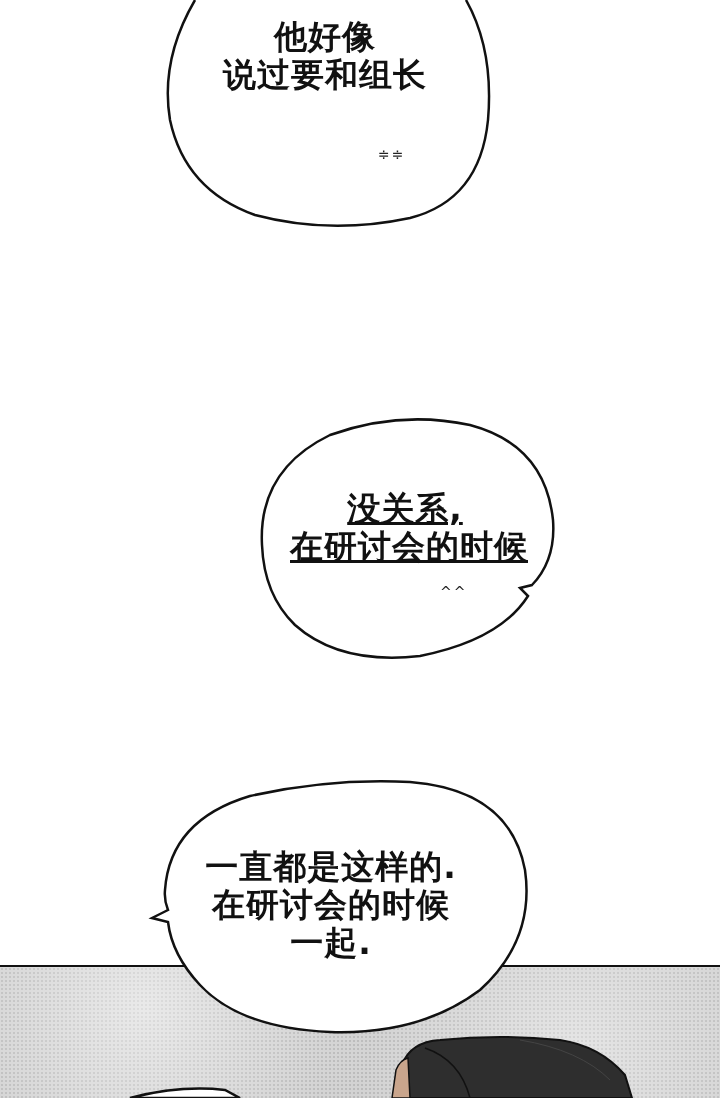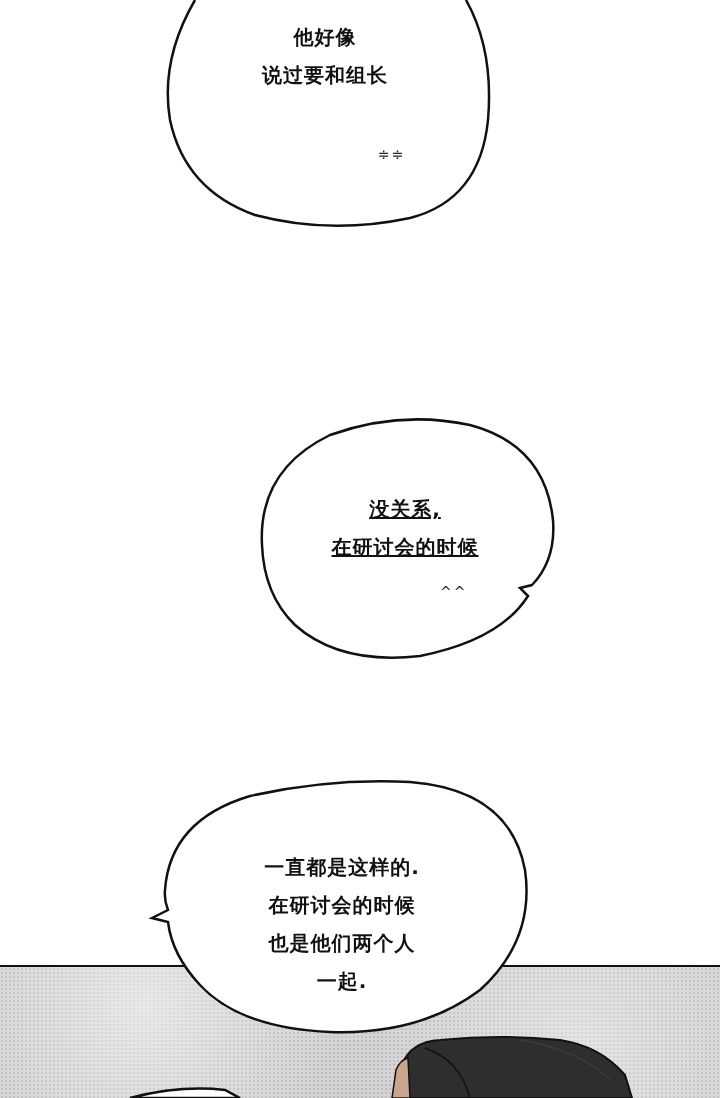--- a/index.html
+++ b/index.html
@@ -15,21 +15,21 @@
     background-color: #cfcfcf;
     background-image:
       radial-gradient(circle at 20% 30%, rgba(255,255,255,0.55) 0, rgba(255,255,255,0) 40%),
       radial-gradient(circle at 80% 60%, rgba(255,255,255,0.45) 0, rgba(255,255,255,0) 45%),
       radial-gradient(#b5b5b5 1px, transparent 1.2px);
     background-size: 100% 100%, 100% 100%, 4px 4px;
   }
   svg.bubbles { position: absolute; left: 0; top: 0; }
   .bubble-text {
     position: absolute; text-align: center; color: #111;
-    font-size: 20px; line-height: 38px; font-weight: bold; letter-spacing: 1px;
+    font-size: 33px; line-height: 38px; font-weight: bold; letter-spacing: 1px;
   }
   .bubble-text div { white-space: nowrap; }
   .sfx { position: absolute; color: #222; font-size: 14px; letter-spacing: 2px; }
 </style>
 </head>
 <body>
 
 <div class="panel-top"></div>
 <div class="panel-bottom"></div>
 
@@ -56,18 +56,17 @@
   <div>说过要和组长</div>
 </div>
 <div class="sfx" style="left:378px; top:146px;">≑≑</div>
 
 <div class="bubble-text" style="left:290px; top:490px; width:230px;text-decoration:underline;">
   <div>没关系,</div>
   <div>在研讨会的时候</div>
 </div>
 <div class="sfx" style="left:440px; top:584px;">^^</div>
 
-<div class="bubble-text" style="left:202px; top:848px; width:280px;">
+<div class="bubble-text" style="left:191px; top:848px; width:280px;">
   <div>一直都是这样的.</div>
   <div>在研讨会的时候</div>
-  <div>也是他们两个人</div>
   <div>一起.</div>
 </div>
 
 </body></html>

